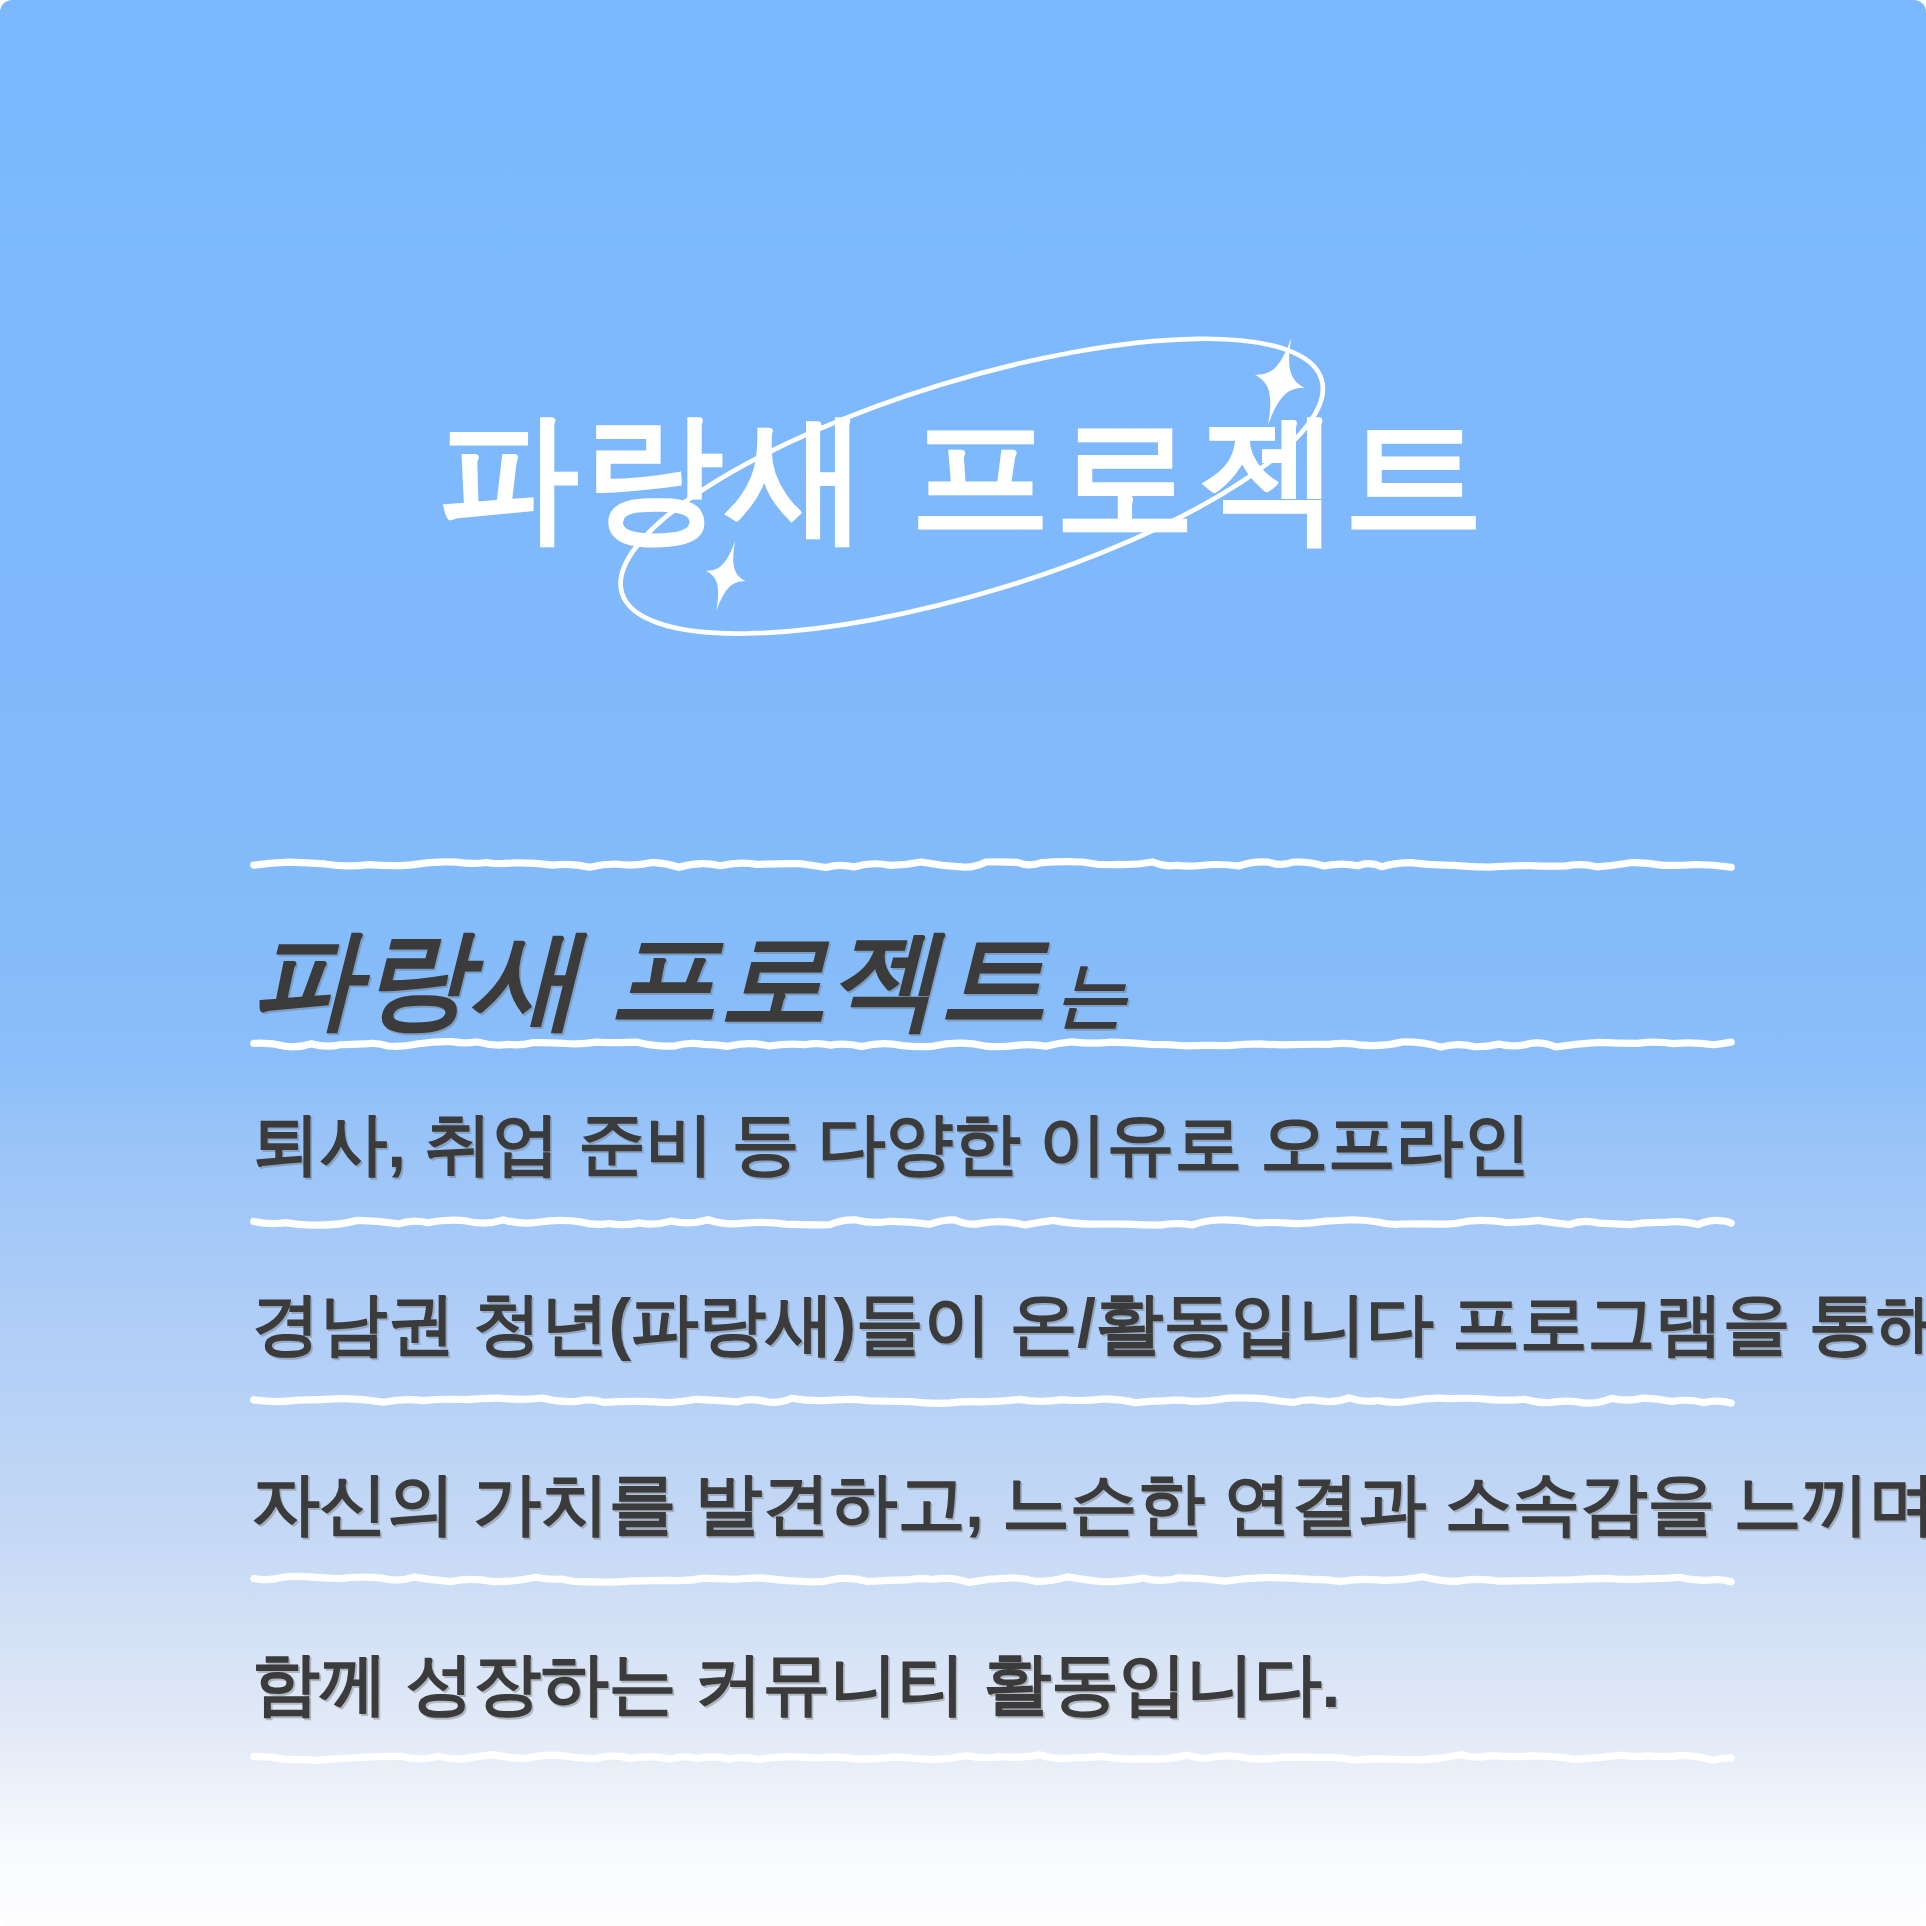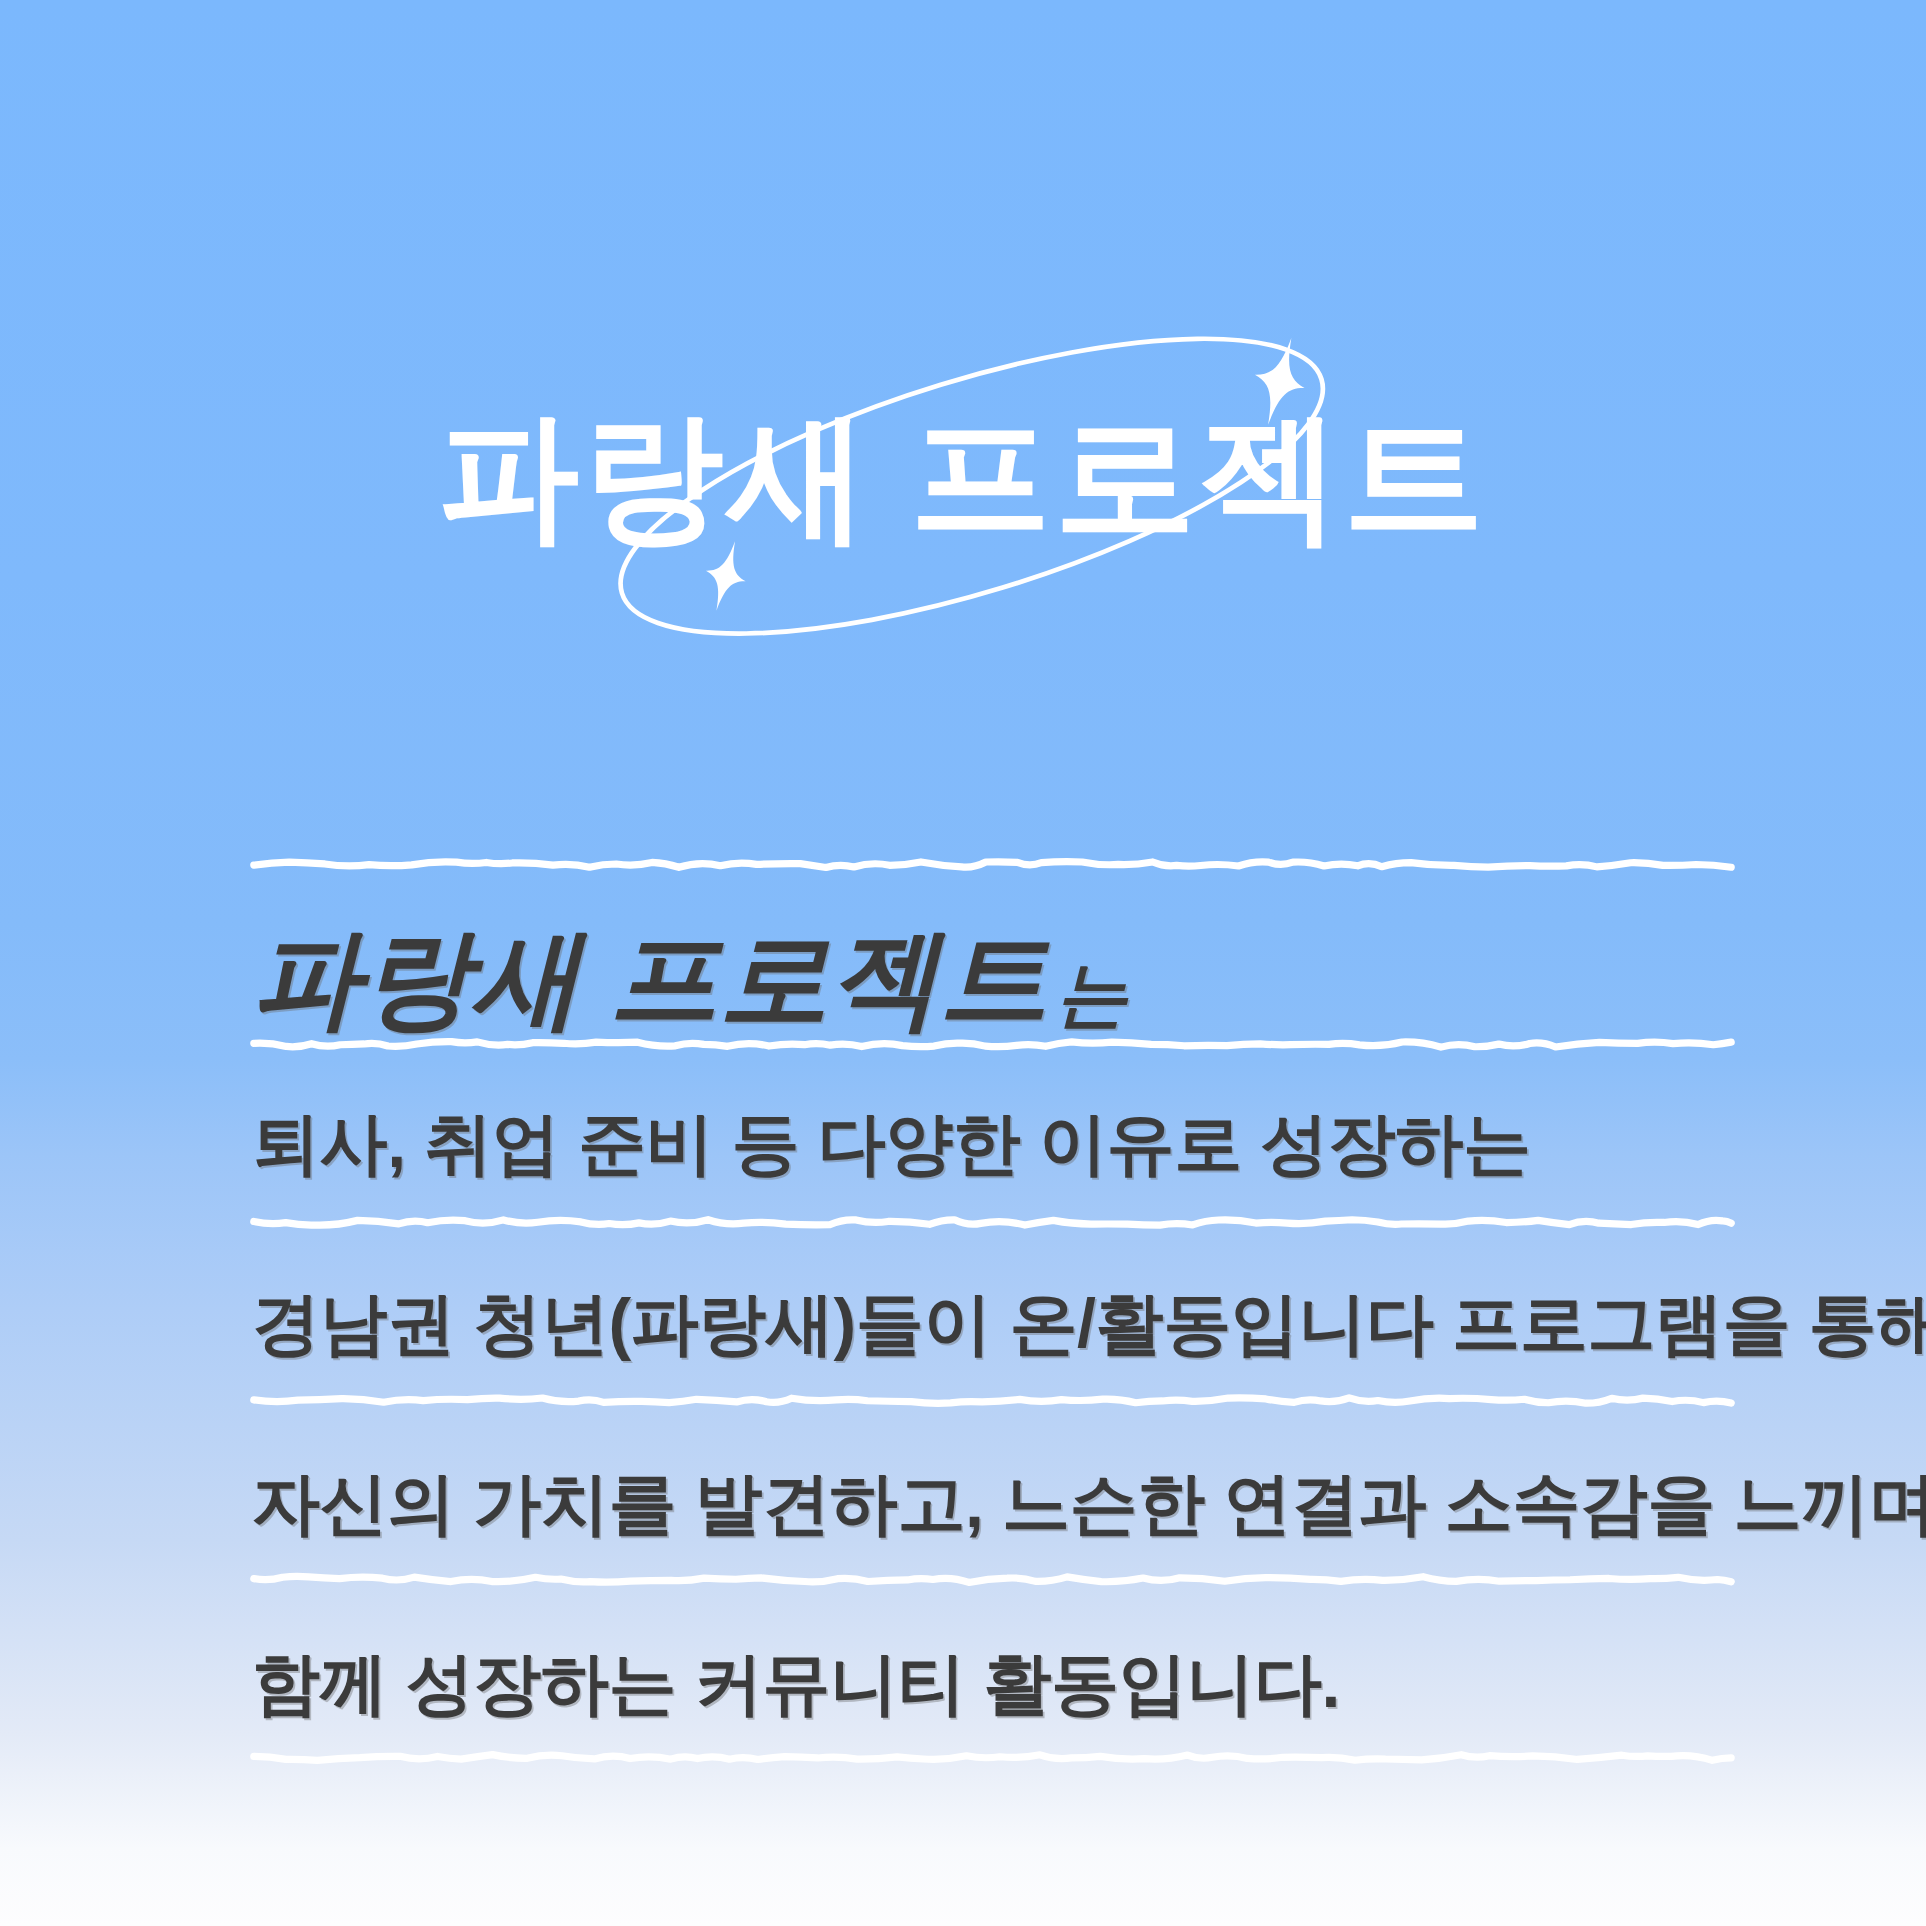--- a/index.html
+++ b/index.html
@@ -13,20 +13,21 @@
       var(--bg-top) 0%,
       #7FB9FC 30%,
       #84BBFA 48%,
       #8BBEF9 55%,
       #9CC5F8 60%,
       #AECDF7 68%,
       #C6D9F5 80%,
       #E3EAF7 90%,
       #F8FAFD 96%,
       var(--bg-bottom) 100%);
+    border-radius:12px;
   }
 
   
   .logo-orbit{
     position:absolute;left:591px;top:330px;width:770px;height:308px;
   }
   .logo-title{
     position:absolute;left:0;top:407px;width:1926px;
     text-align:center;
     font-family:"Liberation Serif","DejaVu Serif",serif;
@@ -97,19 +98,19 @@
       <path class="wavy" d="M 9 18.0 Q 42.5 24.2 76.0 14.7 Q 106.4 11.2 136.8 14.0 Q 172.9 17.1 209.1 17.8 Q 259.1 11.2 309.2 16.8 Q 346.5 26.6 383.8 14.5 Q 426.6 21.5 469.4 24.9 Q 517.3 14.3 565.3 24.8 Q 616.1 26.7 666.9 14.8 Q 696.6 20.8 726.3 19.0 Q 760.5 27.6 794.8 25.1 Q 841.7 28.0 888.5 23.6 Q 936.3 22.2 984.1 21.9 Q 1022.5 24.2 1061.0 16.7 Q 1098.3 19.2 1135.7 19.4 Q 1165.0 16.8 1194.3 16.2 Q 1245.4 23.0 1296.5 24.7 Q 1334.7 27.7 1372.9 18.0 Q 1408.4 14.9 1443.9 24.7 Q 1490.1 21.2 1536.2 21.0 Q 1566.0 15.3 1595.8 20.0 Q 1637.9 12.3 1680.0 26.9 Q 1724.6 18.0 1769.3 16.9 Q 1802.3 14.6 1835.3 24.5 Q 1872.2 25.4 1909.2 13.9 Q 1949.2 20.9 1989.3 25.1 Q 2038.0 26.5 2086.8 16.5 Q 2129.7 28.4 2172.6 16.0 Q 2225.0 16.0 2277.5 24.0 Q 2329.8 14.6 2382.2 15.5 Q 2429.9 16.2 2477.6 19.6 Q 2513.3 19.2 2548.9 24.5 Q 2597.7 16.0 2646.4 21.9 Q 2693.8 22.4 2741.3 13.5 Q 2779.9 23.9 2818.6 24.5 Q 2869.1 15.1 2919.5 24.0 Q 2962.5 22.7 3005.4 22.8 Q 3045.1 20.9 3084.7 20.6 Q 3130.2 18.5 3175.7 17.6 Q 3224.0 21.4 3272.3 18.0 Q 3304.8 18.7 3337.2 14.9 Q 3383.2 25.5 3429.2 20.0 Q 3445.1 20.6 3461.0 25.4" fill="none" stroke="#FFFFFF" stroke-width="17" stroke-linecap="round" stroke-linejoin="round"></path>
     </svg>
   <svg class="divider d6" viewBox="0 0 3470 40" preserveAspectRatio="none">
       <path class="wavy" d="M 9 17.4 Q 46.6 17.7 84.1 24.5 Q 120.8 24.0 157.5 26.8 Q 207.1 21.6 256.7 20.4 Q 303.7 16.5 350.6 17.2 Q 394.4 28.6 438.2 17.6 Q 465.8 22.9 493.3 23.7 Q 530.0 18.2 566.7 13.3 Q 607.2 22.2 647.7 21.9 Q 688.3 11.3 728.9 15.9 Q 766.9 22.5 804.9 23.4 Q 846.5 11.0 888.1 22.4 Q 935.6 13.5 983.1 23.9 Q 1014.2 14.2 1045.4 22.5 Q 1082.9 14.0 1120.4 23.9 Q 1153.4 16.7 1186.5 24.7 Q 1217.8 20.1 1249.2 17.8 Q 1287.8 19.0 1326.5 21.1 Q 1372.6 15.7 1418.7 23.8 Q 1465.4 24.3 1512.1 18.5 Q 1542.7 21.6 1573.4 23.5 Q 1623.7 26.9 1674.1 16.0 Q 1713.3 23.8 1752.5 18.3 Q 1799.3 22.9 1846.1 13.6 Q 1882.8 26.9 1919.5 21.0 Q 1953.2 20.9 1987.0 17.3 Q 2038.0 25.9 2089.0 22.8 Q 2140.0 27.0 2190.9 14.2 Q 2219.8 25.8 2248.7 19.6 Q 2289.7 11.5 2330.6 22.2 Q 2372.2 25.7 2413.9 19.5 Q 2459.0 19.0 2504.1 20.1 Q 2543.1 17.7 2582.2 26.4 Q 2617.7 21.8 2653.3 23.5 Q 2695.5 24.4 2737.7 25.6 Q 2784.0 22.7 2830.4 13.5 Q 2863.3 23.8 2896.3 15.7 Q 2946.9 19.6 2997.6 16.3 Q 3049.6 16.9 3101.6 24.6 Q 3153.6 20.8 3205.7 14.6 Q 3235.9 19.7 3266.0 16.0 Q 3293.6 18.1 3321.1 17.3 Q 3369.1 11.1 3417.0 26.7 Q 3439.0 20.8 3461.0 20.8" fill="none" stroke="#FFFFFF" stroke-width="17" stroke-linecap="round" stroke-linejoin="round"></path>
     </svg>
 
   <div class="heading">
     <span class="h-main">파랑새 프로젝트</span><span class="h-suffix">는</span>
   </div>
 
-  <div class="body-line b1">퇴사, 취업 준비 등 다양한 이유로 성장하는</div>
+  <div class="body-line b1">퇴사, 취업 준비 등 다양한 이유로 오프라인</div>
   <div class="body-line b2">경남권 청년(파랑새)들이 온/활동입니다 프로그램을 통해</div>
   <div class="body-line b3">자신의 가치를 발견하고, 느슨한 연결과 소속감을 느끼며</div>
   <div class="body-line b4">함께 성장하는 커뮤니티 활동입니다.</div>
 
 </div>
 
 
 </body></html>

